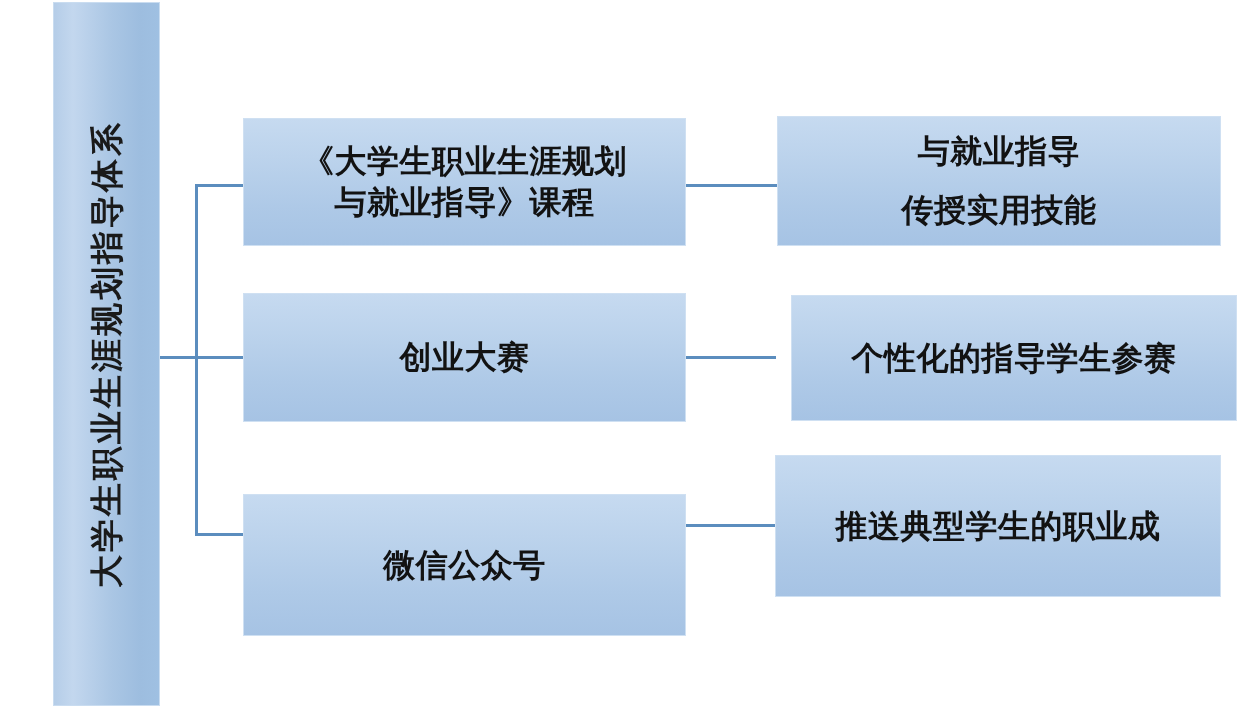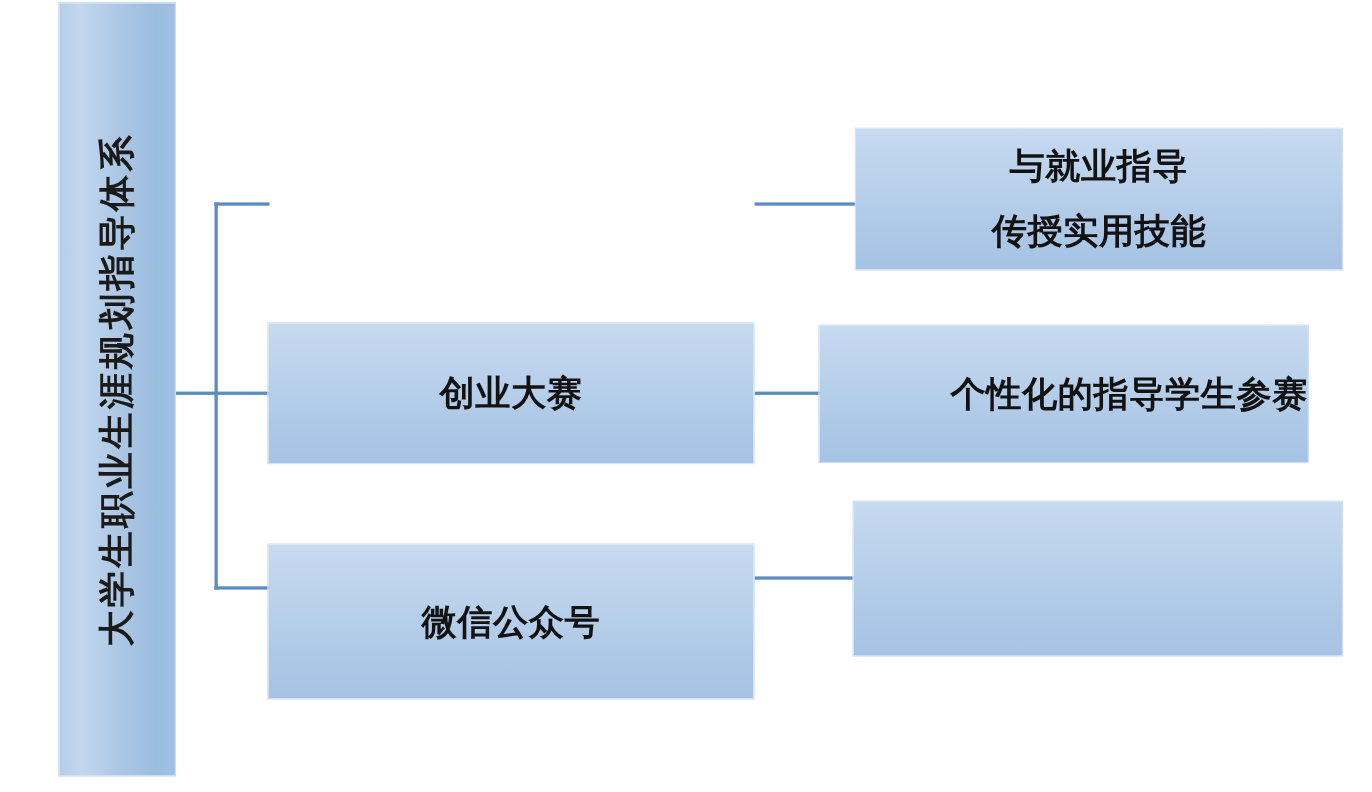--- a/index.html
+++ b/index.html
@@ -58,21 +58,21 @@
   }
   .node .lines { display: block; }
   .node .lines span { display: block; }
 
   .n-mid1 { left: 243px; top: 118px; width: 443px; height: 128px; font-size: 32px; }
   .n-mid2 { left: 243px; top: 293px; width: 443px; height: 129px; font-size: 32px; }
   .n-mid3 { left: 243px; top: 455px; width: 443px; height: 142px; font-size: 32px; margin-top: 39px; }
 
   .n-right1 { left: 777px; top: 116px; width: 444px; height: 130px; font-size: 32px; }
   .n-right1 .lines span + span { margin-top: 18px; font-family: Liberation Serif, serif; }
-  .n-right2 { left: 744px; top: 295px; width: 446px; height: 126px; font-size: 32px; justify-content: flex-end; }
+  .n-right2 { left: 791px; top: 295px; width: 446px; height: 126px; font-size: 32px; }
   .n-right3 { left: 775px; top: 455px; width: 446px; height: 142px; font-size: 32px; }
 
   
   .conn {
     position: absolute;
     background: #5b8dbe;
   }
   .conn-h { height: 3px; }
   .conn-v { width: 3px; }
 
@@ -100,20 +100,26 @@
 
   <div class="conn conn-h c-stem"></div>
   <div class="conn conn-v c-trunk"></div>
   <div class="conn conn-h c-arm1"></div>
   <div class="conn conn-h c-arm2"></div>
   <div class="conn conn-h c-arm3"></div>
   <div class="conn conn-h c-link1"></div>
   <div class="conn conn-h c-link2"></div>
   <div class="conn conn-h c-link3"></div>
 
+  <div class="node n-mid1">
+    <span class="lines">
+      <span>《大学生职业生涯规划</span>
+      <span>与就业指导》课程</span>
+    </span>
+  </div>
 
   <div class="node n-mid2">
     <span class="lines">
       <span>创业大赛</span>
     </span>
   </div>
 
   <div class="node n-mid3">
     <span class="lines">
       <span>微信公众号</span>
@@ -128,16 +134,17 @@
   </div>
 
   <div class="node n-right2">
     <span class="lines">
       <span>个性化的指导学生参赛</span>
     </span>
   </div>
 
   <div class="node n-right3">
     <span class="lines">
+      <span>推送典型学生的职业成</span>
     </span>
   </div>
 
 </div>
 
 </body></html>

